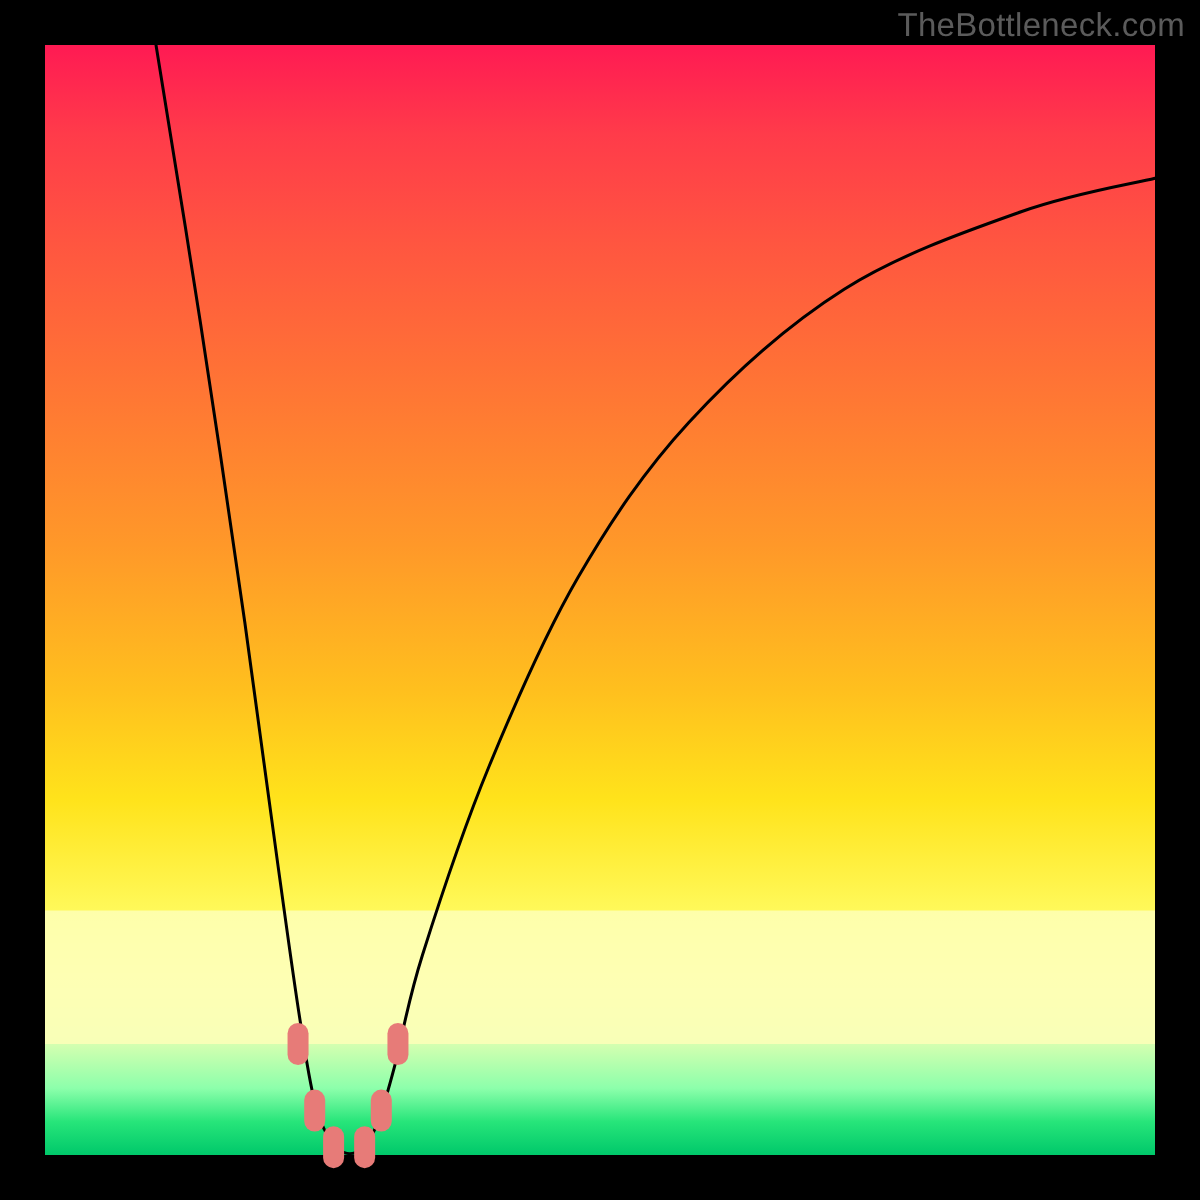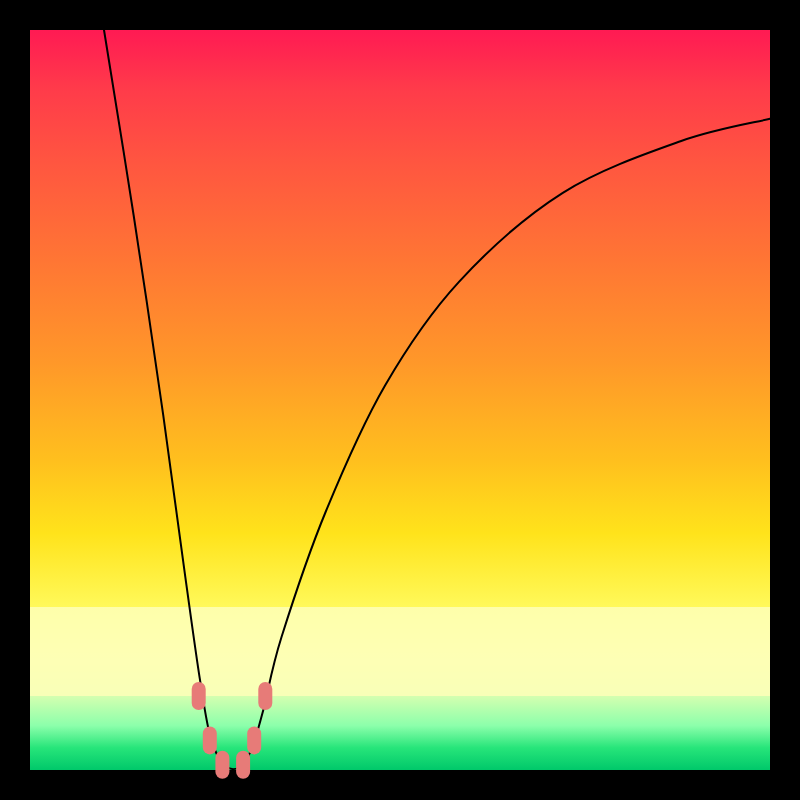--- a/index.html
+++ b/index.html
@@ -89,13 +89,14 @@
       <g id="marker-group">
           <rect x="161.7" y="652.0" width="14" height="28" rx="7" ry="7" class="marker"></rect>
           <rect x="172.8" y="696.4" width="14" height="28" rx="7" ry="7" class="marker"></rect>
           <rect x="185.4" y="720.8" width="14" height="28" rx="7" ry="7" class="marker"></rect>
           <rect x="206.1" y="720.8" width="14" height="28" rx="7" ry="7" class="marker"></rect>
           <rect x="217.2" y="696.4" width="14" height="28" rx="7" ry="7" class="marker"></rect>
           <rect x="228.3" y="652.0" width="14" height="28" rx="7" ry="7" class="marker"></rect>
         </g>
     </svg>
   </div>
+  <div class="attribution">TheBottleneck.com</div>
 </div>
 
 </body></html>

